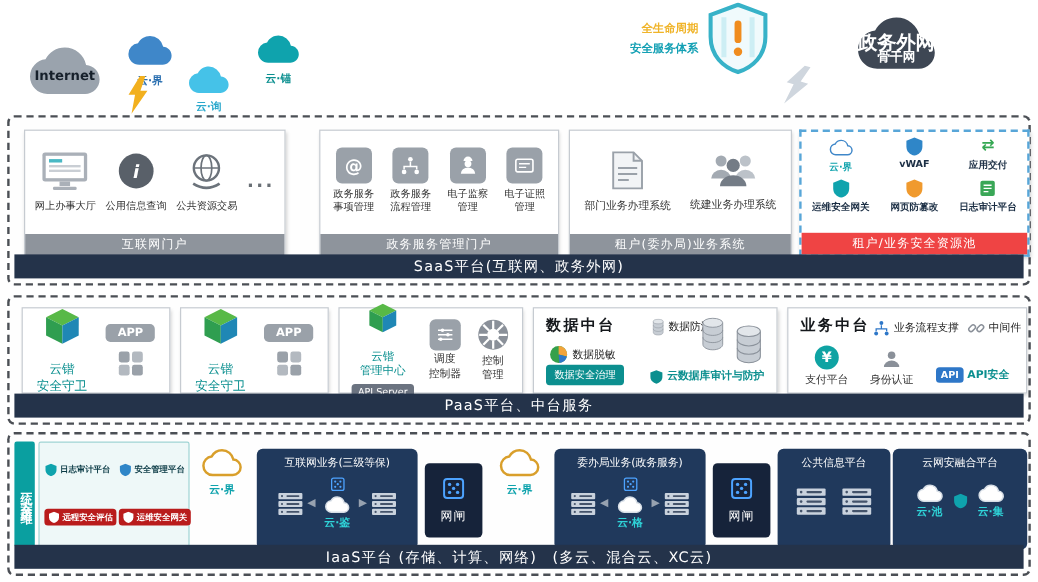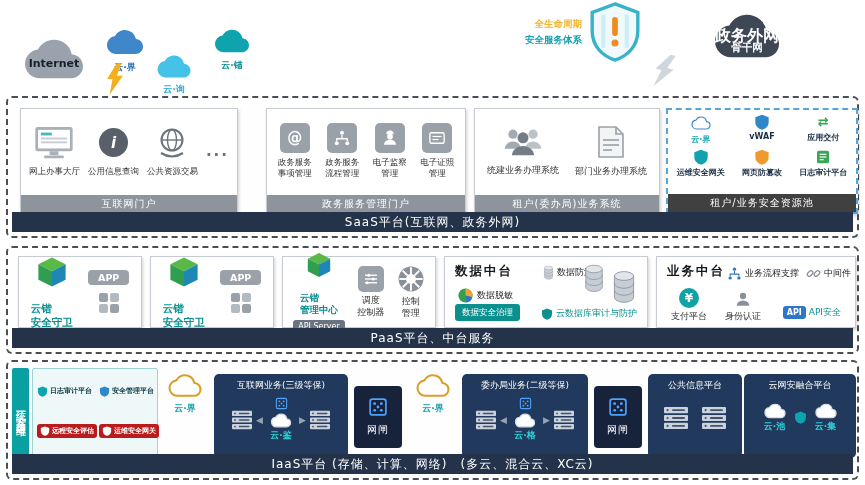--- a/index.html
+++ b/index.html
@@ -4,47 +4,47 @@
 <style>
 *{margin:0;padding:0;box-sizing:border-box}
 body{width:865px;height:485px;font-family:"DejaVu Sans","Liberation Sans",sans-serif;background:#fff;overflow:hidden}
 .canvas{position:relative;width:865px;height:485px;background:#fff}
 .abs{position:absolute}
 .ic{display:block}
 .band{position:absolute;left:6px;width:853px;border:2px dashed #4b4f55;border-radius:6px;background:#fefefe}
 .band-footer{position:absolute;left:4px;right:4px;bottom:4px;height:20px;background:#24334a;color:#fff;display:flex;align-items:center;justify-content:center;font-size:12px;letter-spacing:1px}
 .card{position:absolute;background:#fff;border:1px solid #c6cbd1;box-shadow:1px 2px 3px rgba(0,0,0,.18)}
 .card-footer{position:absolute;left:0;right:0;bottom:0;height:18px;background:#8e949c;color:#fff;font-size:10px;display:flex;align-items:center;justify-content:center;letter-spacing:1px;white-space:nowrap}
-.card-footer.navy{background:#404040}
+.card-footer.navy{background:#ef4444}
 .pre{white-space:pre-line}
 .cloud-text{position:absolute;left:0;right:0;text-align:center;font-weight:bold}
 .lbl-s{font-size:9px;font-weight:bold;text-align:center}
 .row1{display:flex;align-items:center;justify-content:space-around;height:84px;padding:0 4px}
 .sitem{display:flex;flex-direction:column;align-items:center}
 .sitem .lab{font-size:8.5px;color:#333;margin-top:5px;white-space:nowrap}
 .iconbox{height:36px;display:flex;align-items:center;justify-content:center}
 .circle-i{width:29px;height:29px;border-radius:50%;background:#596069;color:#fff;font-size:15px;font-weight:bold;font-style:italic;display:flex;align-items:center;justify-content:center}
 .dots{font-size:15px;font-weight:bold;color:#6a7076;letter-spacing:2px}
 .gsq{width:30px;height:30px;border-radius:5px;background:#9aa1a9;display:flex;align-items:center;justify-content:center;color:#fff}
 .gsq .at{font-size:15px;font-weight:bold}
 .glabel{font-size:8.5px;color:#333;margin-top:4px;text-align:center;line-height:1.25}
 .titem{display:flex;flex-direction:column;align-items:center}
 .titem .lab{font-size:9px;color:#333;margin-top:6px;white-space:nowrap}
 .minirow{display:flex;justify-content:space-around;padding:0 2px;margin-top:4px}
 .mini{display:flex;flex-direction:column;align-items:center;width:33%}
 .mini-lbl{font-size:8px;color:#1c2f45;font-weight:bold;margin-top:2px;white-space:nowrap}
 .swap{color:#35a853;font-size:13px;font-weight:bold;line-height:16px}
-.cube-lbl{font-size:10.5px;font-weight:bold;color:#0a8f8f;line-height:1.3;margin-top:13px}
+.cube-lbl{font-size:10.5px;font-weight:normal;color:#0a8f8f;text-align:center;line-height:1.3;margin-top:13px}
 .badge-gray{background:#9aa1a9;color:#fff;font-size:9.5px;border-radius:4px;padding:2px 10px;font-weight:bold}
 .badge-dark{background:#6b7380;color:#fff;font-size:8px;border-radius:3px;padding:2px 5px;margin-top:4px;white-space:nowrap}
 .plabel{font-size:9px;color:#333;text-align:center;line-height:1.25;margin-top:3px}
 .mid-title{font-size:12.5px;font-weight:bold;color:#15181c;letter-spacing:2px;white-space:nowrap}
 .chip{display:flex;align-items:center;gap:3px}
 .chip .t{font-size:9px;color:#222;white-space:nowrap}
-.chip .t.teal{color:#0c8f8f;font-weight:normal}
+.chip .t.teal{color:#0c8f8f;font-weight:bold}
 .pill-teal{background:#0c8f8f;color:#fff;font-size:8.5px;padding:2.5px 7px;border-radius:3px;white-space:nowrap}
 .coin{width:20px;height:20px;border-radius:50%;background:#0fa3a3;color:#fff;display:flex;align-items:center;justify-content:center;font-size:12px;font-weight:bold}
 .stackcol{display:flex;flex-direction:column;align-items:center;gap:2px}
 .stackcol .t{font-size:9px;color:#333;white-space:nowrap}
 .api-badge{background:#2e77c8;color:#fff;font-size:8px;font-weight:bold;border-radius:3px;padding:2px 4px}
 .strip{display:flex;align-items:center;justify-content:center;background:#0a9fa0;border-radius:2px}
 .strip span{writing-mode:vertical-lr;text-orientation:upright;color:#fff;font-size:10px;letter-spacing:3px;font-weight:bold}
 .ops{background:#eef8f8;border:1px solid #9fd4d4;display:grid;grid-template-columns:1fr 1fr;gap:6px 2px;padding:6px 4px;align-content:space-around;border-radius:2px}
 .opchip{display:flex;align-items:center;gap:2px}
 .opchip .t{font-size:7px;color:#0b3b46;font-weight:bold;white-space:nowrap}
@@ -323,30 +323,30 @@
           <div class="glabel pre">电子证照
 管理</div>
         </div>
       </div>
       <div class="card-footer">政务服务管理门户</div>
     </div>
 
     <div class="card" style="left:466px;top:10px;width:186px;height:106px">
       <div class="row1">
         <div class="titem">
+          <svg class="ic" width="28" height="34">
+              <use href="#sym-doc"></use>
+            </svg>
+          <div class="lab">部门业务办理系统</div>
+        </div>
+        <div class="titem">
           <svg class="ic" width="44" height="33">
               <use href="#sym-people"></use>
             </svg>
           <div class="lab">统建业务办理系统</div>
-        </div>
-        <div class="titem">
-          <svg class="ic" width="28" height="34">
-              <use href="#sym-doc"></use>
-            </svg>
-          <div class="lab">部门业务办理系统</div>
         </div>
       </div>
       <div class="card-footer">租户(委办局)业务系统</div>
     </div>
 
     <div class="card" style="left:658px;top:10px;width:192px;height:106px;border:2px dashed #58a6d8">
       <div class="minirow">
         <div class="mini">
           <svg class="ic" width="28" height="18" style="color:#3f87c9">
               <use href="#sym-cloudo"></use>
@@ -586,21 +586,21 @@
         </svg>
       <span class="t">网闸</span>
     </div>
 
     <svg class="abs ic" width="50" height="31" style="left:400px;top:8px;color:#d99f2b">
         <use href="#sym-cloudo"></use>
       </svg>
     <div class="cloudlbl" style="left:400px;top:40px;width:50px">云·界</div>
 
     <div class="zone" style="left:454px;top:12px;width:126px;height:84px">
-      <div class="zone-title">委办局业务(二级等保)</div>
+      <div class="zone-title">委办局业务(政务服务)</div>
       <div class="zone-row">
         <svg class="ic" width="22" height="20">
             <use href="#sym-server"></use>
           </svg>
         <span class="arrow">◀</span>
         <div class="zone-center">
           <svg class="ic" width="13" height="13" style="color:#4da3ff">
               <use href="#sym-grid"></use>
             </svg>
           <svg class="ic" width="30" height="19" style="color:#d7dee6">

